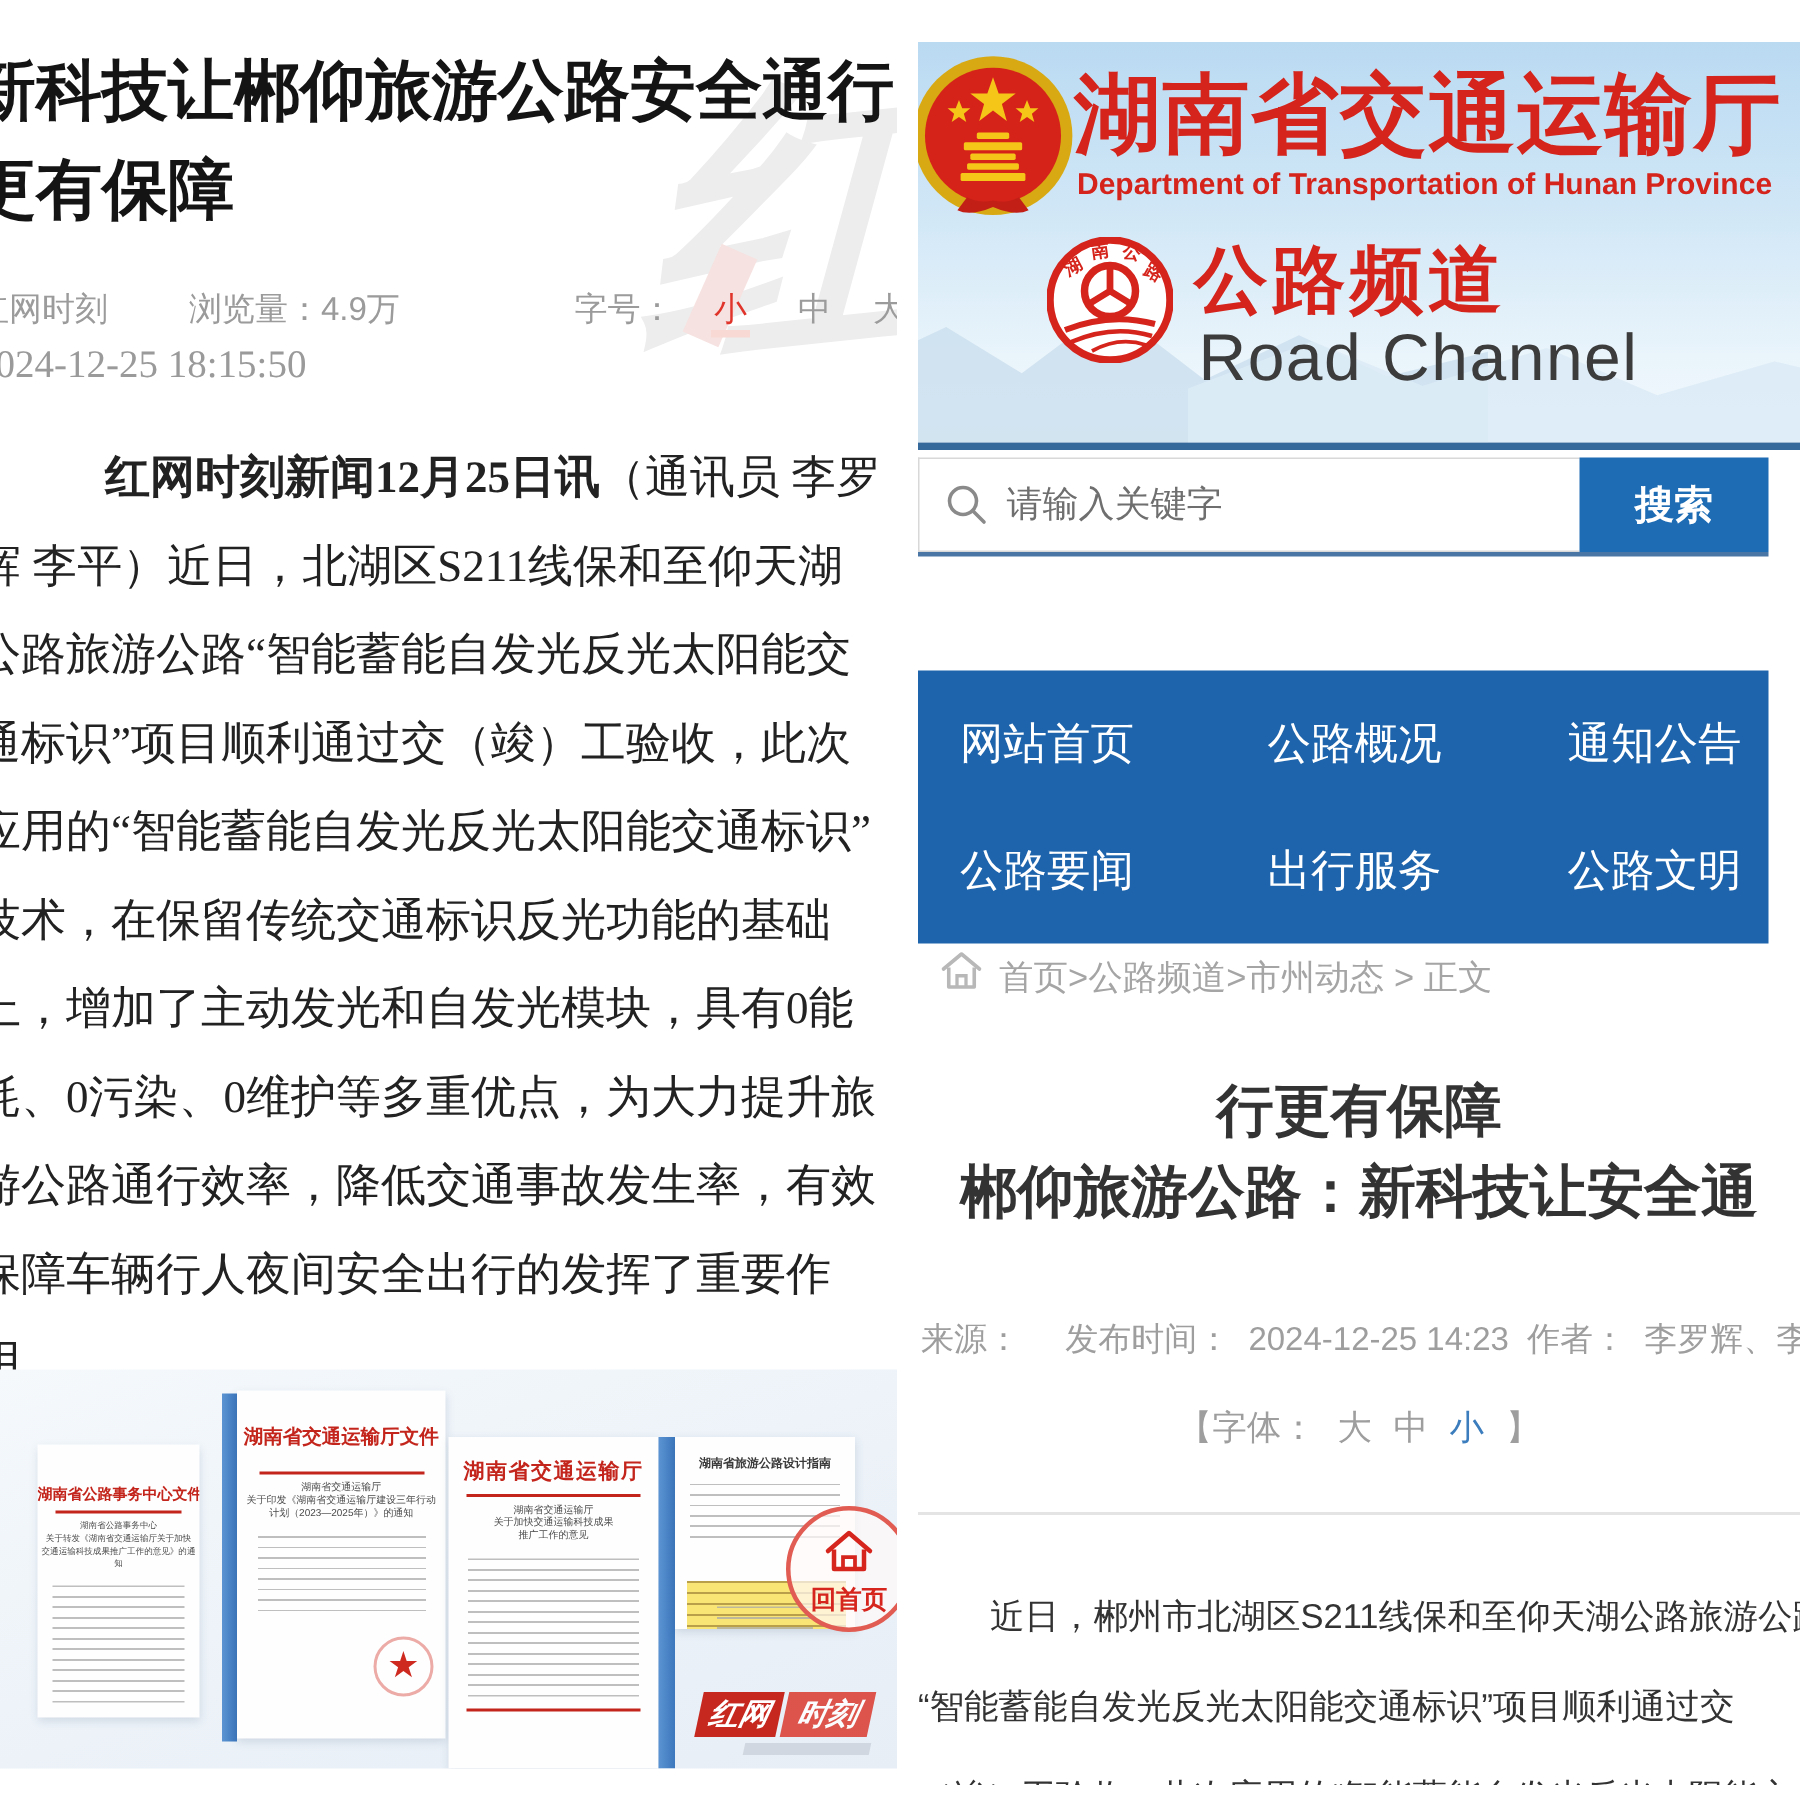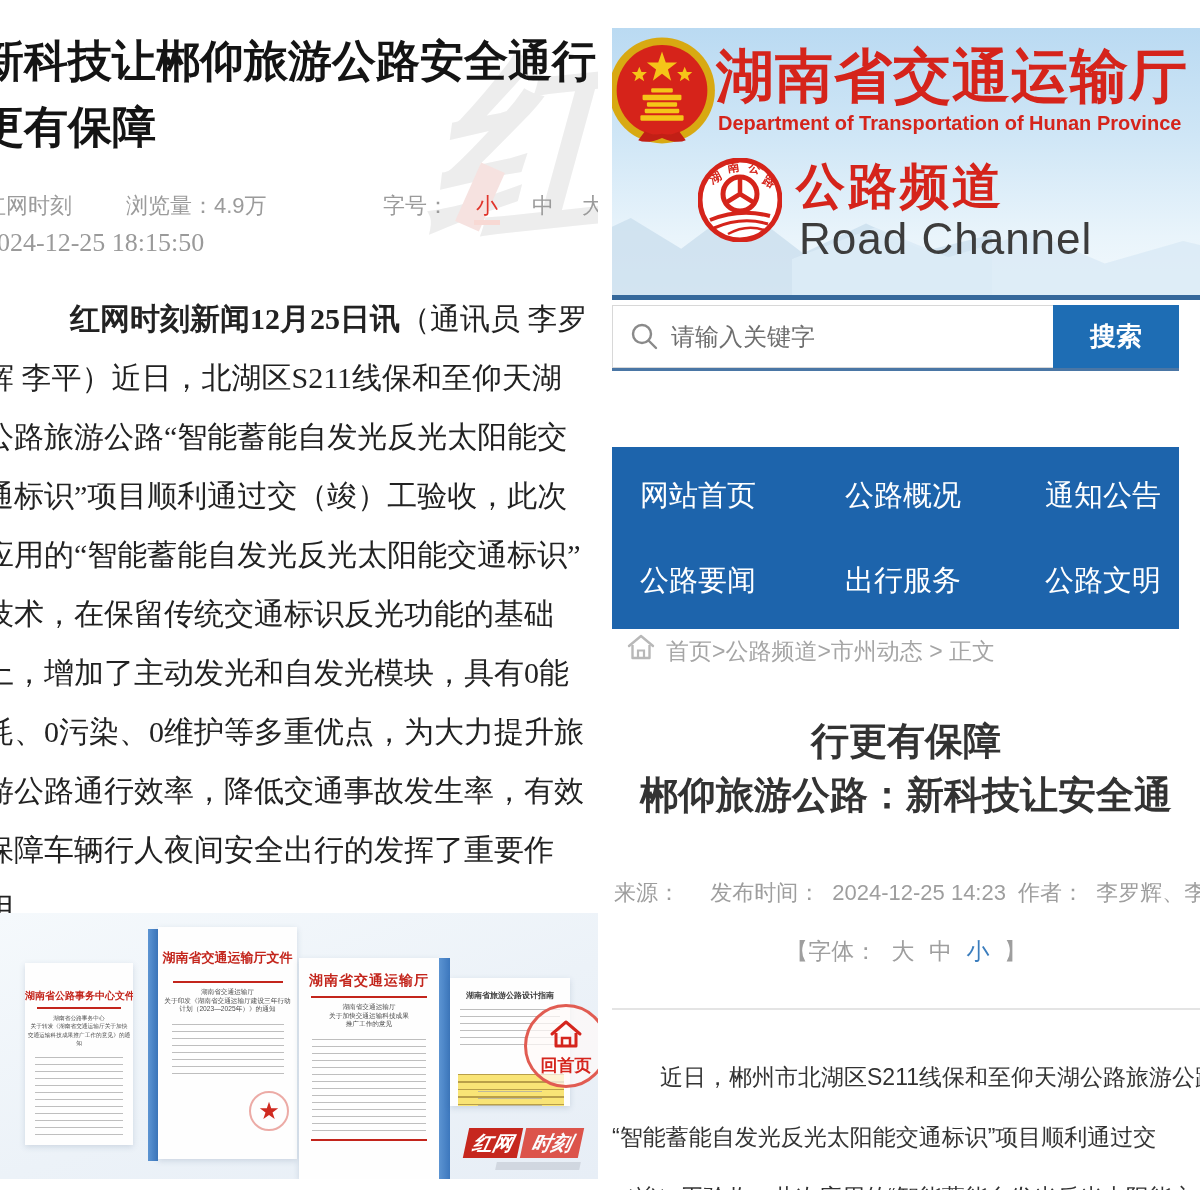--- a/index.html
+++ b/index.html
@@ -189,21 +189,21 @@
 
         <div>湖南省交通运输厅</div>
             <div>关于加快交通运输科技成果</div>
             <div>推广工作的意见</div>
           </div>
         <div class="stripes" style="margin:10px auto 0; width:114px; height:92px;"></div>
         <div style="width:116px; height:2px; background:#c3251c; margin:8px auto 0;"></div>
       </div>
       <div class="spine" style="left:439px; top:45px; width:11px; height:221px;"></div>
 
-      <div class="doc" style="left:450px; top:45px; width:120px; height:128px; padding-top:12px;margin-top:20px;">
+      <div class="doc" style="left:450px; top:45px; width:120px; height:128px; padding-top:12px;">
         <div style="font-size:8px; font-weight:bold; color:#3a3a3a; text-align:center;">湖南省旅游公路设计指南</div>
         <div class="stripes" style="margin:8px auto 0; width:100px; height:38px;"></div>
         <div id="doc4-highlight"></div>
         <div class="stripes" style="margin:44px auto 0; width:64px; height:16px;"></div>
       </div>
 
       <div id="home-btn">
         <svg width="34" height="30" viewBox="0 0 34 30" style="margin-top:12px;">
           <path d="M3 15 L17 3 L31 15" fill="none" stroke="#d5251d" stroke-width="3" stroke-linecap="round" stroke-linejoin="round"></path>
           <path d="M7 14 V27 H27 V14" fill="none" stroke="#d5251d" stroke-width="3" stroke-linejoin="round"></path>

